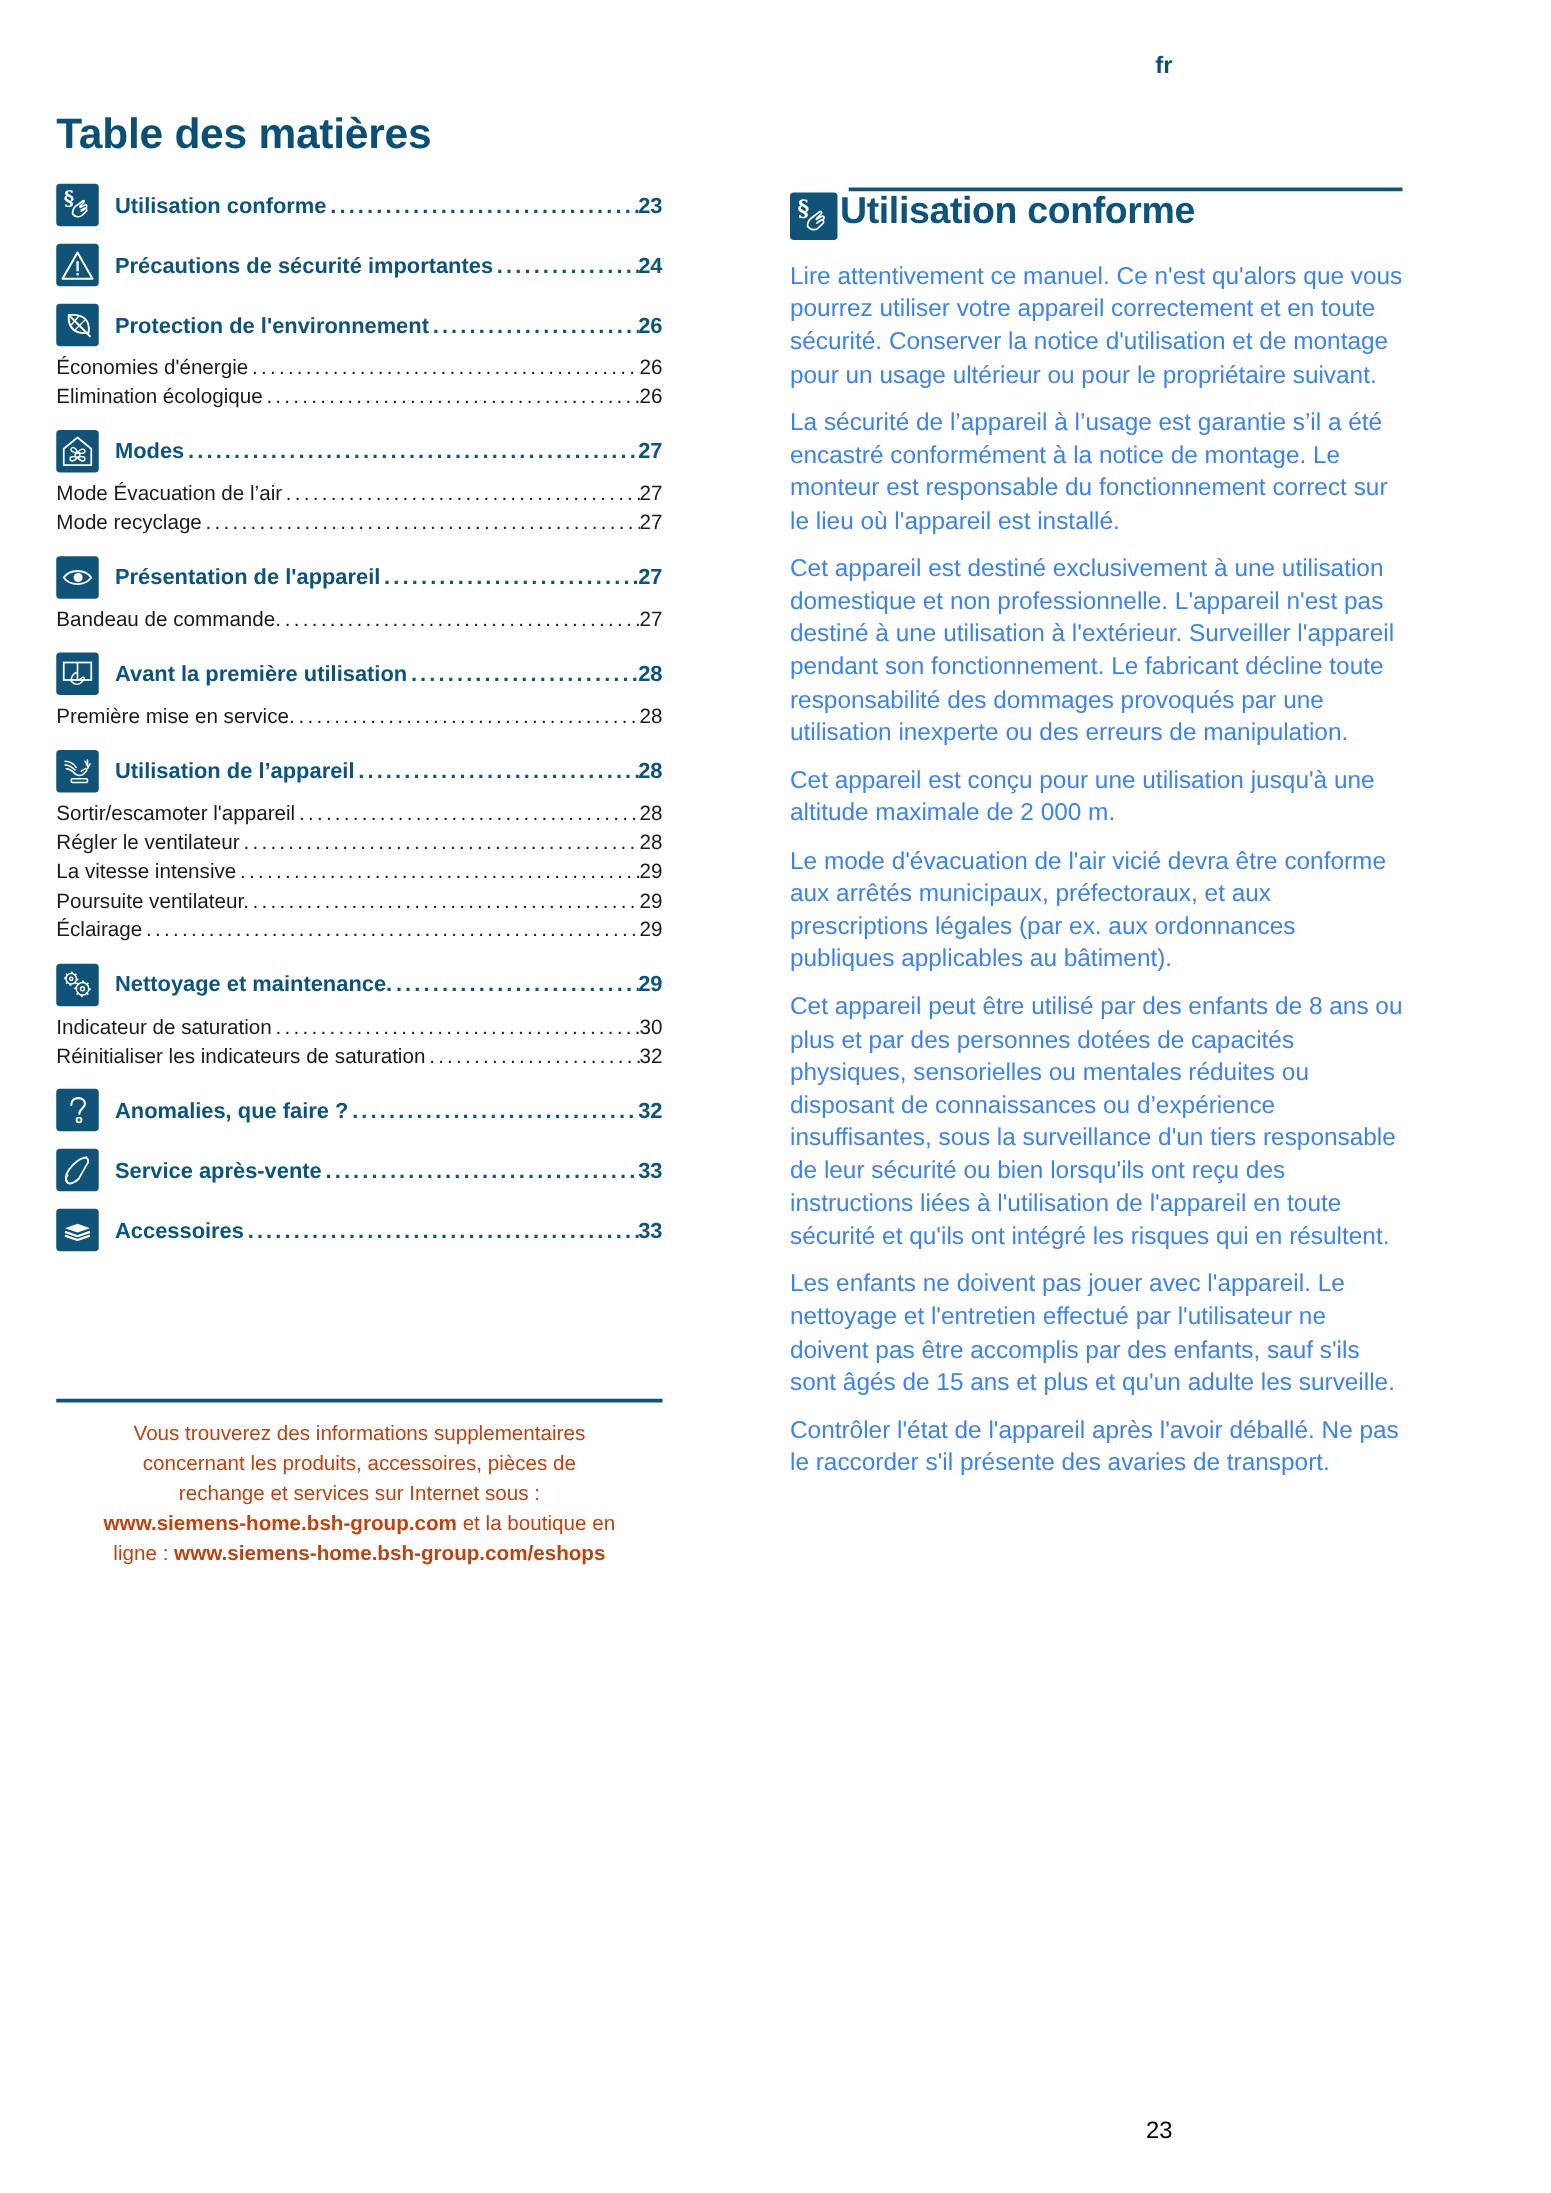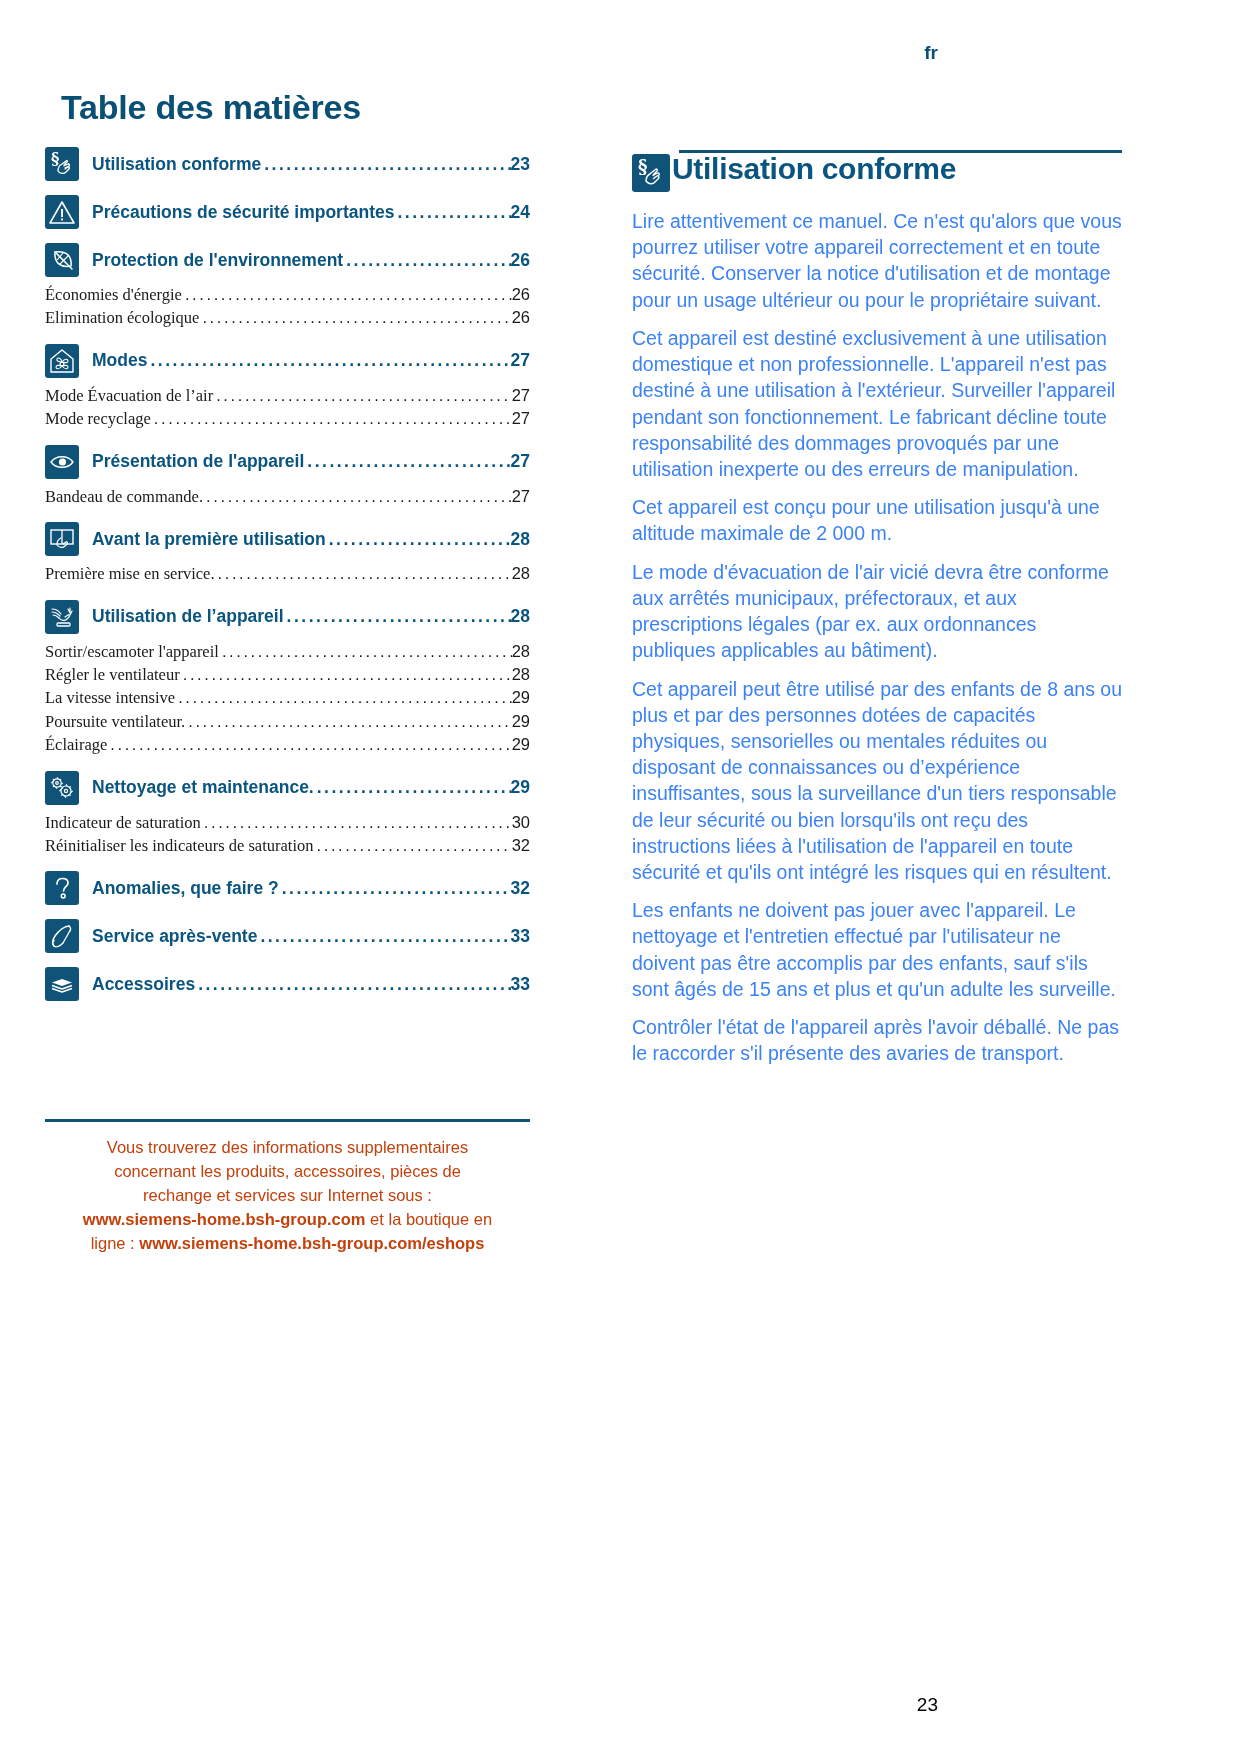--- a/index.html
+++ b/index.html
@@ -43,21 +43,21 @@
     position:absolute;
     left:632px; top:150px;
     width:490px;
   }
 
   
   .toc-title{
     font-size:34px;
     font-weight:bold;
     color:#0a4f74;
-    margin:0 0 20px 16px;
+    margin:0 0 20px 0;
     letter-spacing:-0.2px;
   }
 
   
   .toc-chapter{
     display:flex;
     align-items:center;
     margin-top:14px;
     margin-bottom:6px;
   }
@@ -95,21 +95,21 @@
   }
 
   
   .toc-sub{
     display:flex;
     align-items:baseline;
     font-size:16.5px;
     color:#1a1a1a;
     line-height:1.42;
   }
-  .toc-sub-label{white-space:nowrap;font-family:Liberation Serif, serif;}
+  .toc-sub-label{white-space:nowrap;}
   .toc-sub .leader{
     color:#1a1a1a;
     font-weight:normal;
     font-size:16.5px;
     letter-spacing:2.6px;
   }
   .toc-sub-page{flex:0 0 auto;}
 
   
   .info-rule{
@@ -408,20 +408,21 @@
       <span class="icon-box">
         <svg width="38" height="38" viewBox="0 0 38 38">
           <text x="6" y="19" font-family="DejaVu Serif, serif" font-size="18" font-weight="bold" fill="#ffffff">§</text>
           <path d="M14 27 c0-4.5 2.5-6.5 4.5-7.5 M14 27 c2.5 3.5 7 3.5 9 1 l3.5-3.5 c1-1 0-3.5-1.5-2.5 l-3.5 2.5 M19 19 l4.5-3.5 c1-1 2.5 0 1.5 1.5 l-3.5 3.5 M21 21.5 l4.5-2.5 c1-0.5 2.5 1 1.5 2 l-4.5 2.5" fill="none" stroke="#ffffff" stroke-width="1.4" stroke-linecap="round" stroke-linejoin="round"></path>
         </svg>
       </span>
       <span class="sec-head-title">Utilisation conforme</span>
     </div>
 
     <p class="body-p first"> Lire attentivement ce manuel. Ce n'est qu'alors que vous pourrez utiliser votre appareil correctement et en toute sécurité. Conserver la notice d'utilisation et de montage pour un usage ultérieur ou pour le propriétaire suivant.</p>
+    <p class="body-p">La sécurité de l’appareil à l’usage est garantie s’il a été encastré conformément à la notice de montage. Le monteur est responsable du fonctionnement correct sur le lieu où l'appareil est installé.</p>
     <p class="body-p">Cet appareil est destiné exclusivement à une utilisation domestique et non professionnelle. L'appareil n'est pas destiné à une utilisation à l'extérieur. Surveiller l'appareil pendant son fonctionnement. Le fabricant décline toute responsabilité des dommages provoqués par une utilisation inexperte ou des erreurs de manipulation.</p>
     <p class="body-p">Cet appareil est conçu pour une utilisation jusqu'à une altitude maximale de 2 000 m.</p>
     <p class="body-p">Le mode d'évacuation de l'air vicié devra être conforme aux arrêtés municipaux, préfectoraux, et aux prescriptions légales (par ex. aux ordonnances publiques applicables au bâtiment).</p>
     <p class="body-p">Cet appareil peut être utilisé par des enfants de 8 ans ou plus et par des personnes dotées de capacités physiques, sensorielles ou mentales réduites ou disposant de connaissances ou d’expérience insuffisantes, sous la surveillance d'un tiers responsable de leur sécurité ou bien lorsqu'ils ont reçu des instructions liées à l'utilisation de l'appareil en toute sécurité et qu'ils ont intégré les risques qui en résultent.</p>
     <p class="body-p">Les enfants ne doivent pas jouer avec l'appareil. Le nettoyage et l'entretien effectué par l'utilisateur ne doivent pas être accomplis par des enfants, sauf s'ils sont âgés de 15 ans et plus et qu'un adulte les surveille.</p>
     <p class="body-p">Contrôler l'état de l'appareil après l'avoir déballé. Ne pas le raccorder s'il présente des avaries de transport.</p>
 
   </div>
 
   <div class="folio">23</div>

